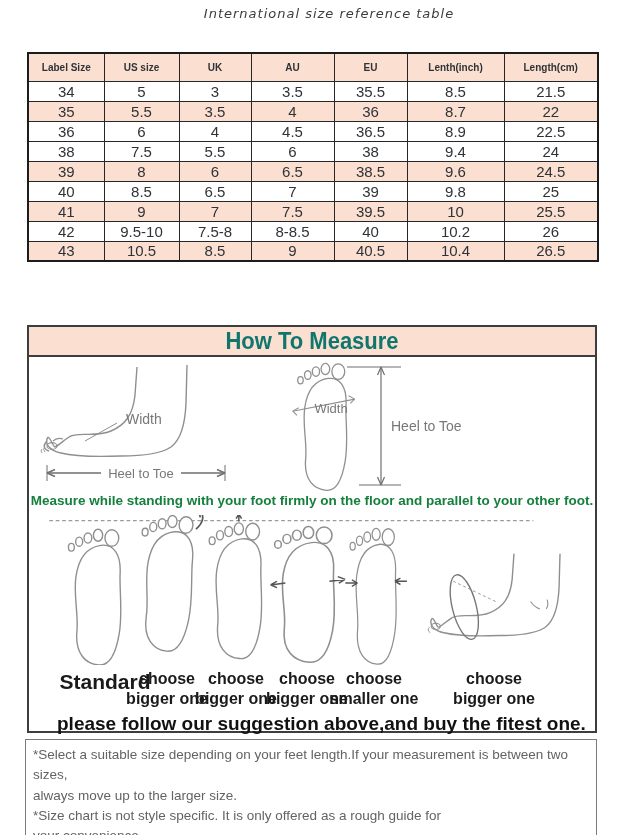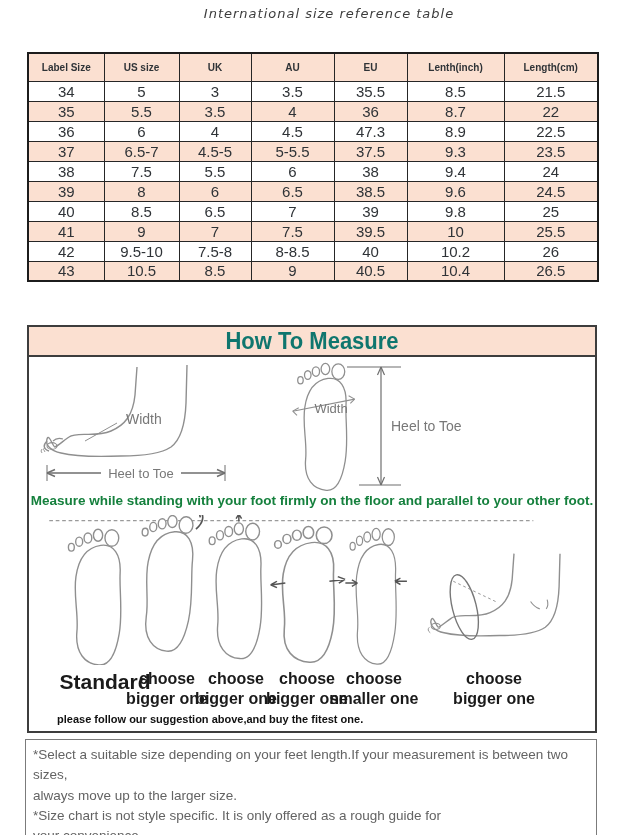--- a/index.html
+++ b/index.html
@@ -63,21 +63,21 @@
     font-size:16px;font-weight:bold;color:#1a1a1a;line-height:1.25;top:342px;
   }
   .sg-0{left:21px;font-size:21px;width:110px;}
   .sg-1{left:90px;}
   .sg-2{left:159px;}
   .sg-3{left:230px;}
   .sg-4{left:293px;width:104px;}
   .sg-5{left:417px;}
   .follow-note{
     position:absolute;top:386px;left:28px;
-    font-size:11px;font-weight:bold;color:#111;
+    font-size:19px;font-weight:bold;color:#111;
   }
   
   .notes-box{
     position:absolute;top:739px;left:25px;width:572px;min-height:80px;
     border:1px solid #7b7b7b;background:#fff;padding:5px 7px 8px 7px;
     font-size:13.5px;color:var(--note-gray);line-height:1.5;white-space:pre-line;
   }
   svg text{font-family:"Liberation Sans", sans-serif;}
 </style>
 </head>
@@ -124,32 +124,23 @@
           <td>4</td>
           <td>36</td>
           <td>8.7</td>
           <td>22</td>
         </tr>
         <tr>
           <td>36</td>
           <td>6</td>
           <td>4</td>
           <td>4.5</td>
-          <td>47.3</td>
+          <td>36.5</td>
           <td>8.9</td>
           <td>22.5</td>
-        </tr>
-        <tr class="peach">
-          <td>37</td>
-          <td>6.5-7</td>
-          <td>4.5-5</td>
-          <td>5-5.5</td>
-          <td>37.5</td>
-          <td>9.3</td>
-          <td>23.5</td>
         </tr>
         <tr>
           <td>38</td>
           <td>7.5</td>
           <td>5.5</td>
           <td>6</td>
           <td>38</td>
           <td>9.4</td>
           <td>24</td>
         </tr>

